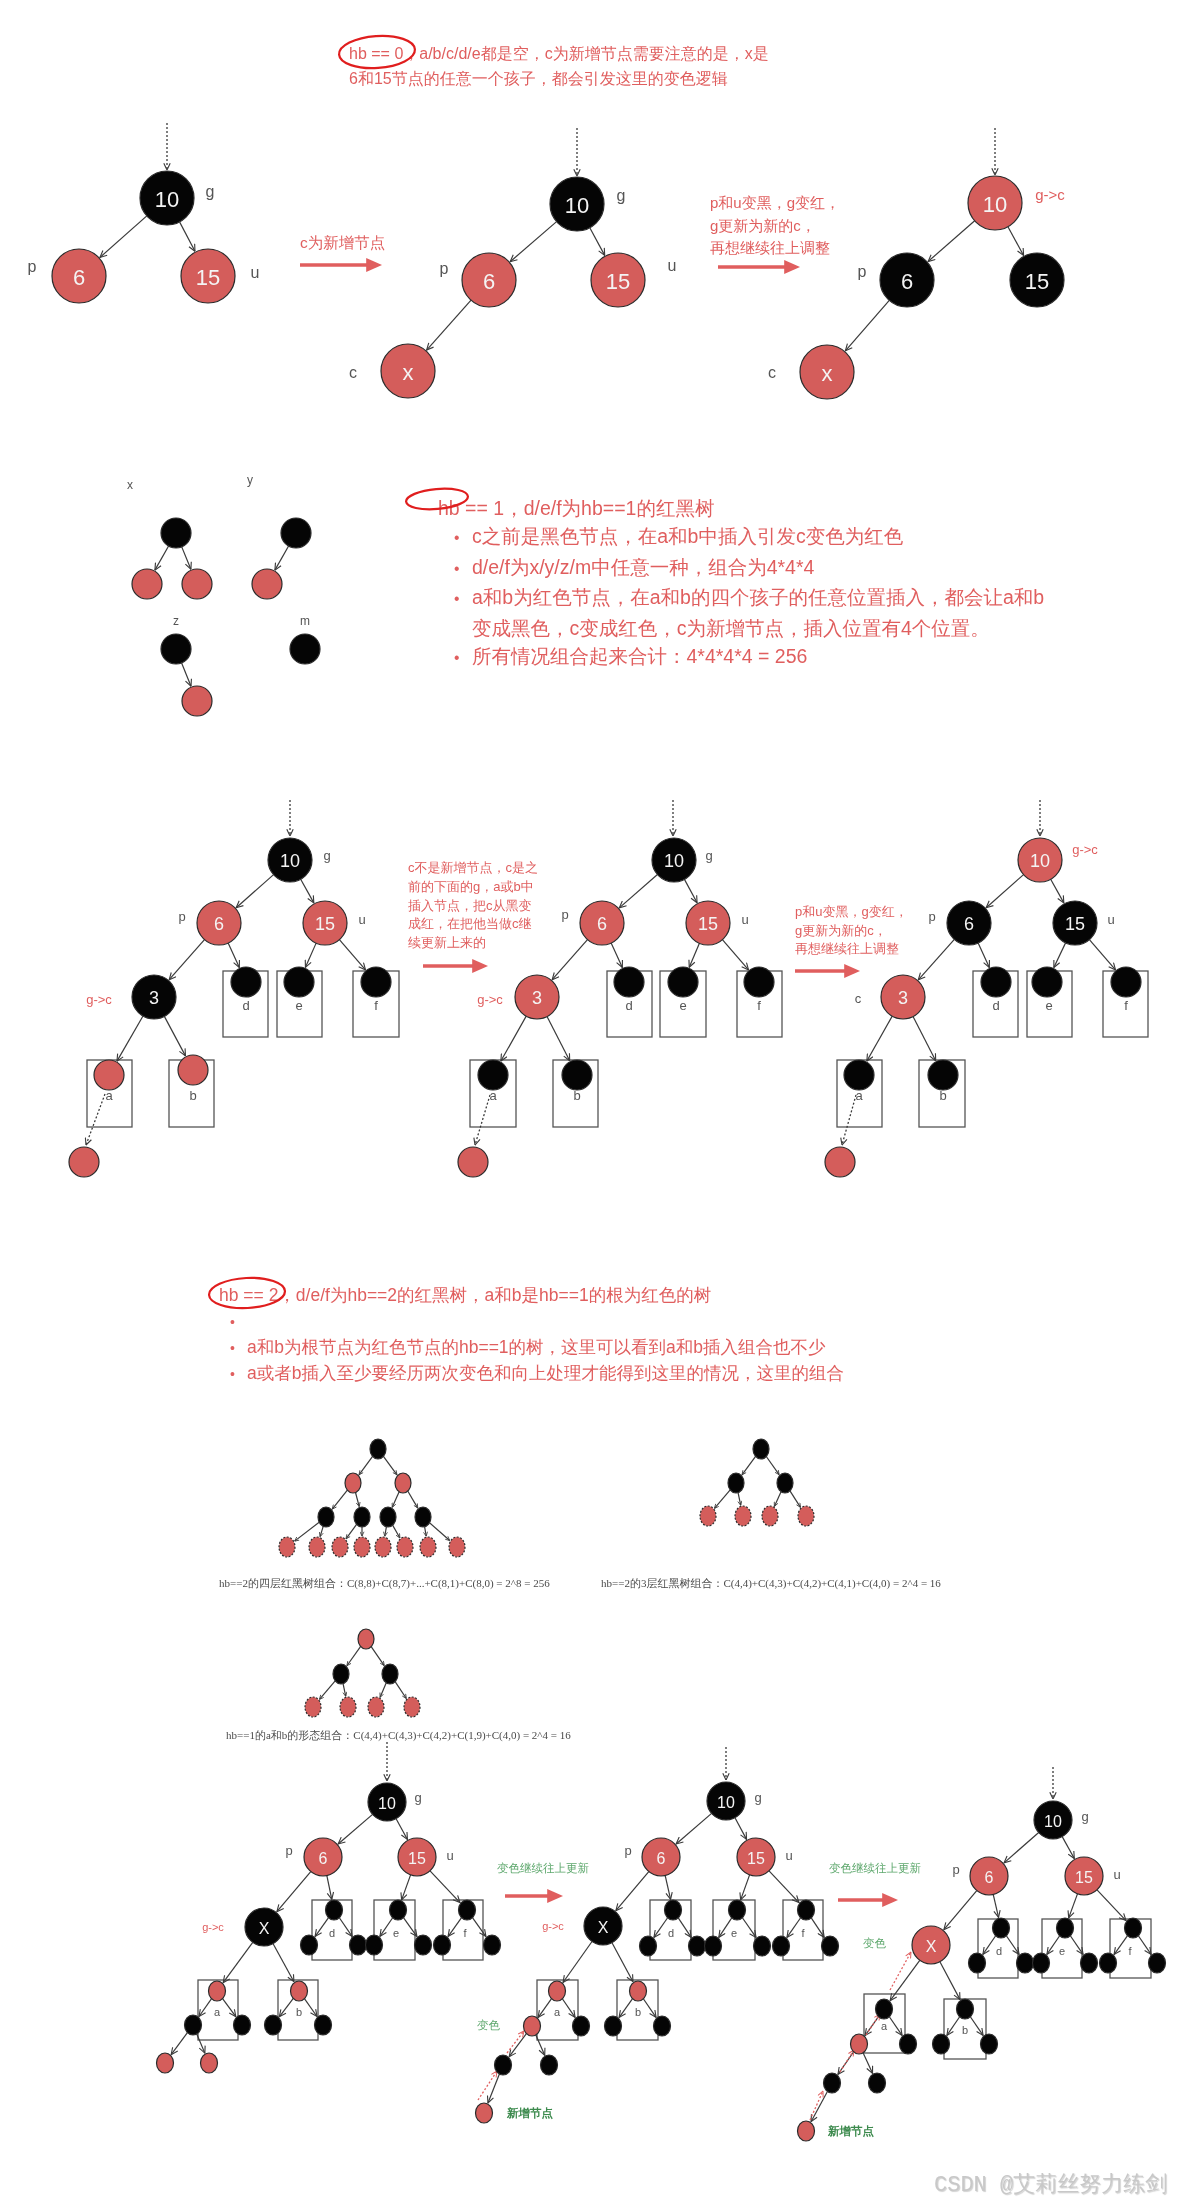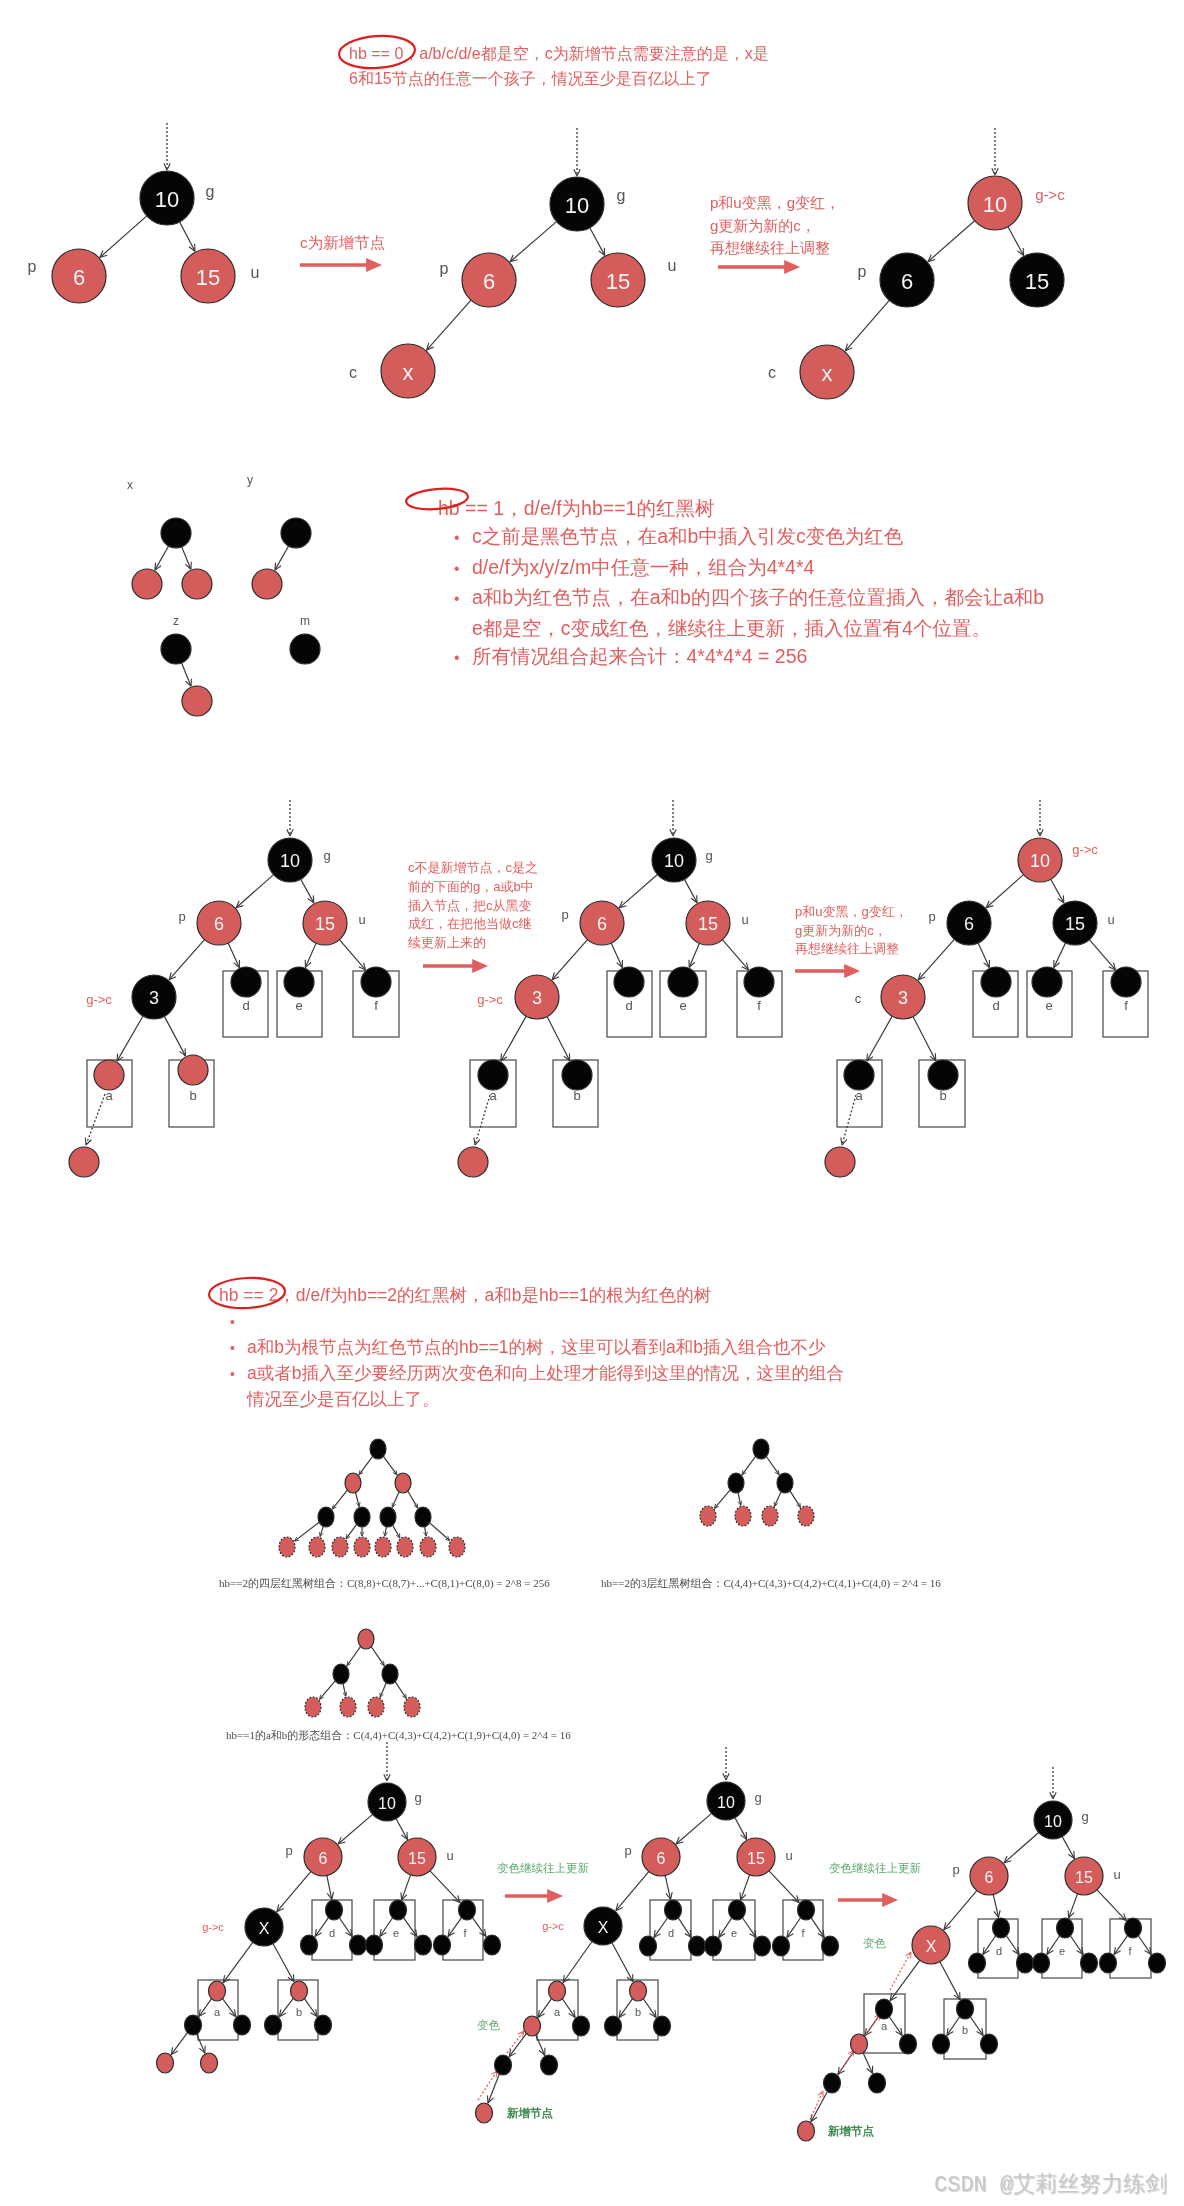--- a/index.html
+++ b/index.html
@@ -15,21 +15,21 @@
 #diagram-canvas{position:absolute;left:0;top:0;width:1184px;height:2206px;pointer-events:none}
 #diagram-canvas text{font-family:"Liberation Sans","DejaVu Sans",sans-serif}
 </style>
 </head>
 <body>
 
 <div id="page">
 
   <div class="txt" style="left:349px;top:41px;font-size:16px;line-height:25px">
     <div>hb == 0，a/b/c/d/e都是空，c为新增节点需要注意的是，x是</div>
-    <div>6和15节点的任意一个孩子，情况至少是百亿以上了</div>
+    <div>6和15节点的任意一个孩子，都会引发这里的变色逻辑</div>
   </div>
   <div class="txt" style="left:300px;top:233px;font-size:15.5px;line-height:20px">c为新增节点</div>
   <div class="txt" style="left:710px;top:192px;font-size:15px;line-height:22.5px">
     <div>p和u变黑，g变红，</div>
     <div>g更新为新的c，</div>
     <div>再想继续往上调整</div>
   </div>
 
   <div class="txt" style="left:438px;top:494px;font-size:19.5px;line-height:28.5px">hb == 1，d/e/f为hb==1的红黑树</div>
   <div class="txt list" style="left:454px;top:522px;font-size:19.5px;line-height:28.5px">
@@ -39,21 +39,21 @@
     </div>
     <div class="li">
       <span class="dot" style="width:18px">•</span>
       <span>d/e/f为x/y/z/m中任意一种，组合为4*4*4</span>
     </div>
     <div class="li">
       <span class="dot" style="width:18px">•</span>
       <span>a和b为红色节点，在a和b的四个孩子的任意位置插入，都会让a和b</span>
     </div>
     <div class="li" style="padding-left:18px">
-      <span>e都是空，c变成红色，继续往上更新，插入位置有4个位置。</span>
+      <span>变成黑色，c变成红色，c为新增节点，插入位置有4个位置。</span>
     </div>
     <div class="li">
       <span class="dot" style="width:18px">•</span>
       <span>所有情况组合起来合计：4*4*4*4 = 256</span>
     </div>
   </div>
   <div class="txt" style="left:408px;top:859px;font-size:13px;line-height:18.75px">
     <div>c不是新增节点，c是之</div>
     <div>前的下面的g，a或b中</div>
     <div>插入节点，把c从黑变</div>
@@ -71,23 +71,20 @@
     <div class="li">
       <span class="dot" style="width:17px">•</span>
     </div>
     <div class="li">
       <span class="dot" style="width:17px">•</span>
       <span>a和b为根节点为红色节点的hb==1的树，这里可以看到a和b插入组合也不少</span>
     </div>
     <div class="li">
       <span class="dot" style="width:17px">•</span>
       <span>a或者b插入至少要经历两次变色和向上处理才能得到这里的情况，这里的组合</span>
-    </div>
-    <div class="li" style="padding-left:17px">
-      <span>情况至少是百亿以上了。</span>
     </div>
   </div>
 
   <div class="caption" style="left:219px;top:1576px">hb==2的四层红黑树组合：C(8,8)+C(8,7)+...+C(8,1)+C(8,0) = 2^8 = 256</div>
   <div class="caption" style="left:601px;top:1576px">hb==2的3层红黑树组合：C(4,4)+C(4,3)+C(4,2)+C(4,1)+C(4,0) = 2^4 = 16</div>
   <div class="caption" style="left:226px;top:1728px">hb==1的a和b的形态组合：C(4,4)+C(4,3)+C(4,2)+C(1,9)+C(4,0) = 2^4 = 16</div>
 
   <div class="green" style="left:497px;top:1861px">变色继续往上更新</div>
   <div class="green" style="left:829px;top:1861px">变色继续往上更新</div>
 

